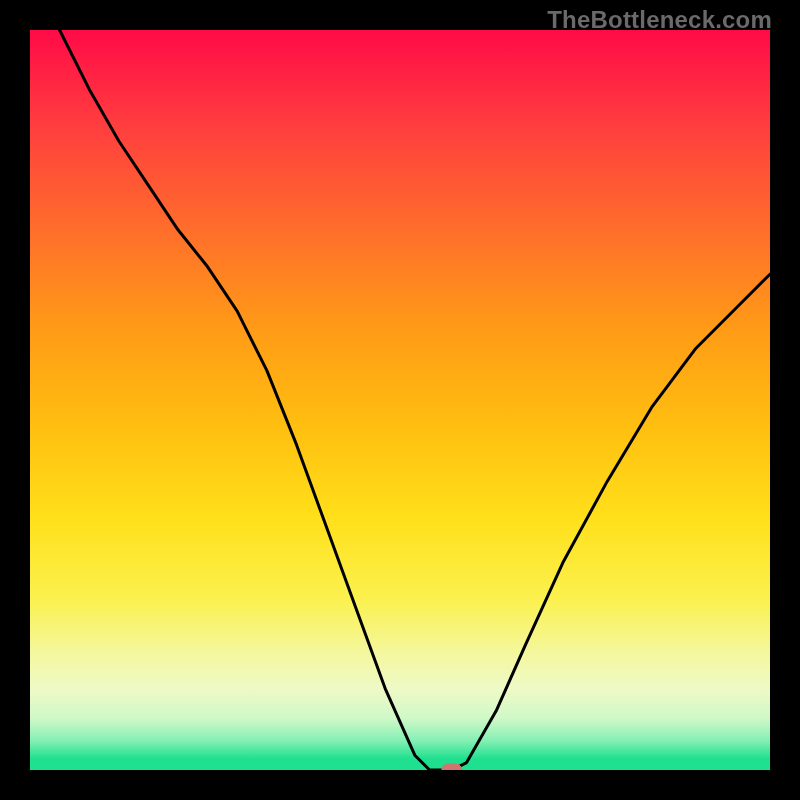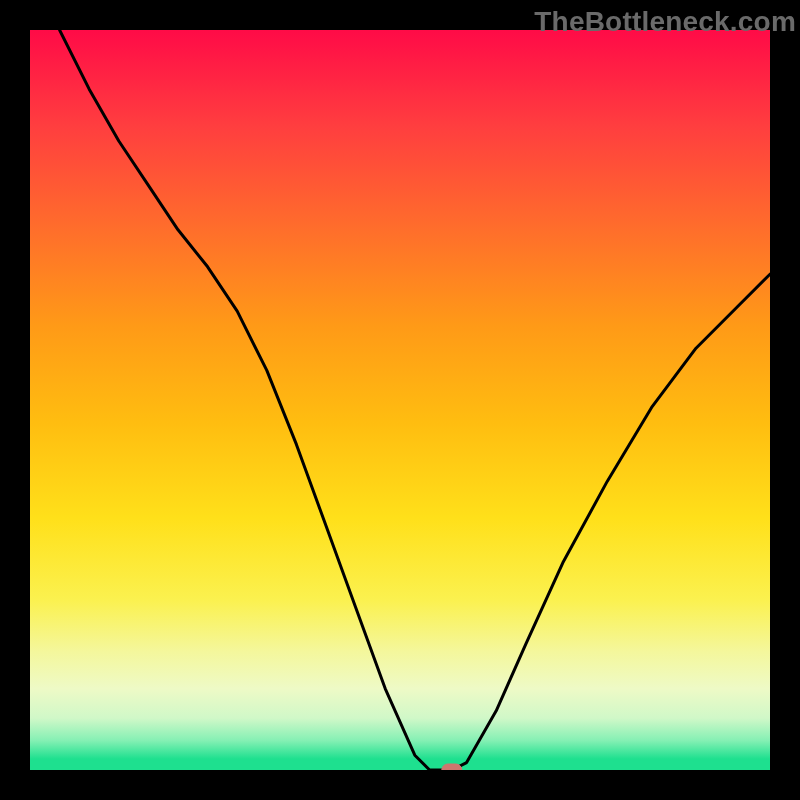--- a/index.html
+++ b/index.html
@@ -12,23 +12,23 @@
   }
   .frame {
     position: relative;
     width: 800px;
     height: 800px;
     background: #000;
   }
   .watermark {
     position: absolute;
     top: 6px;
-    right: 4px;
+    right: 28px;
     font-family: Arial, Helvetica, sans-serif;
-    font-size: 28px;
+    font-size: 24px;
     font-weight: 600;
     color: #6a6a6a;
     letter-spacing: 0.2px;
     z-index: 10;
   }
   .plot-area {
     position: absolute;
     left: 30px;
     top: 30px;
     width: 740px;

